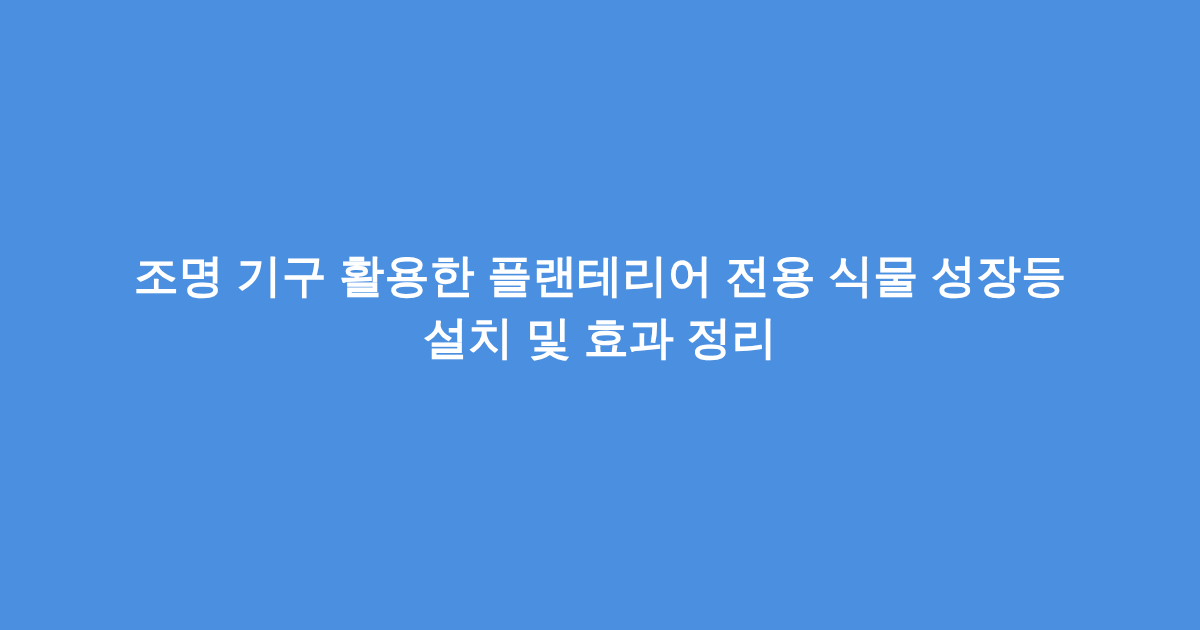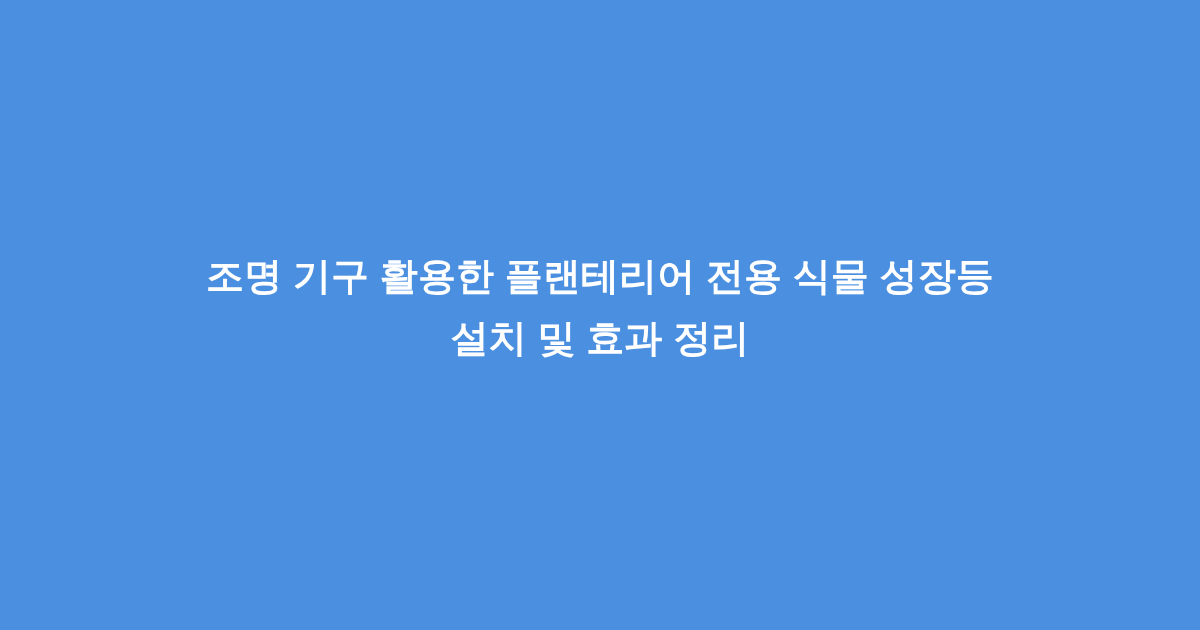--- a/index.html
+++ b/index.html
@@ -32,21 +32,21 @@
     padding: 0 20px;
     box-sizing: border-box;
     
     transform: translateY(-8px);
   }
 
   #page-title {
     margin: 4px;
     color: #ffffff;
     font-family: "Liberation Sans", "DejaVu Sans", sans-serif;
-    font-size: 38px;
+    font-size: 45px;
     font-weight: 700;
     line-height: 62px;
     letter-spacing: 0.1px;
     word-break: keep-all;
     white-space: pre-line;
     -webkit-font-smoothing: antialiased;
   }
 </style>
 </head>
 <body>

